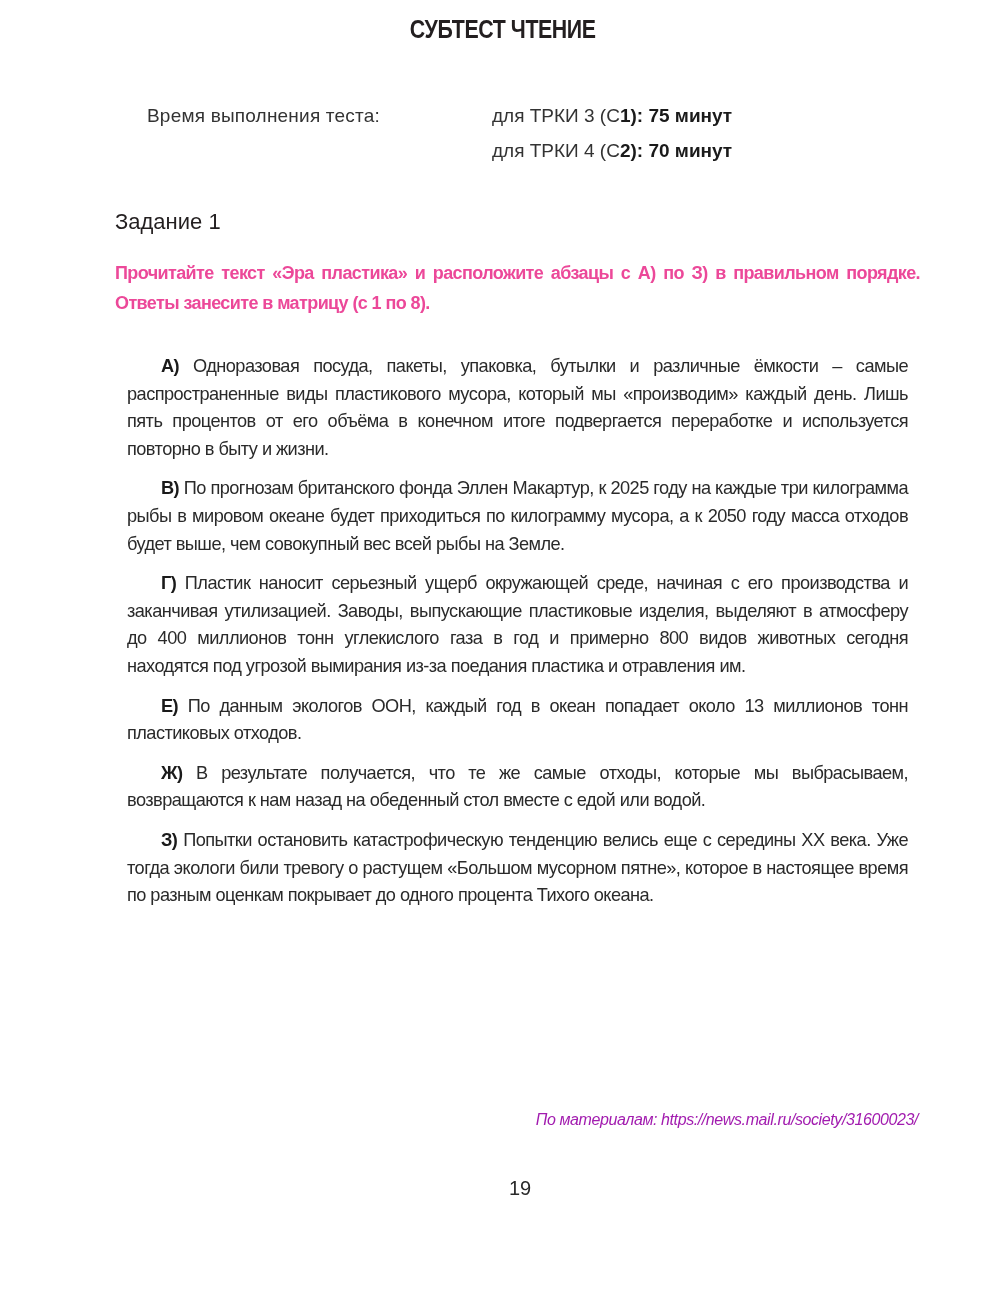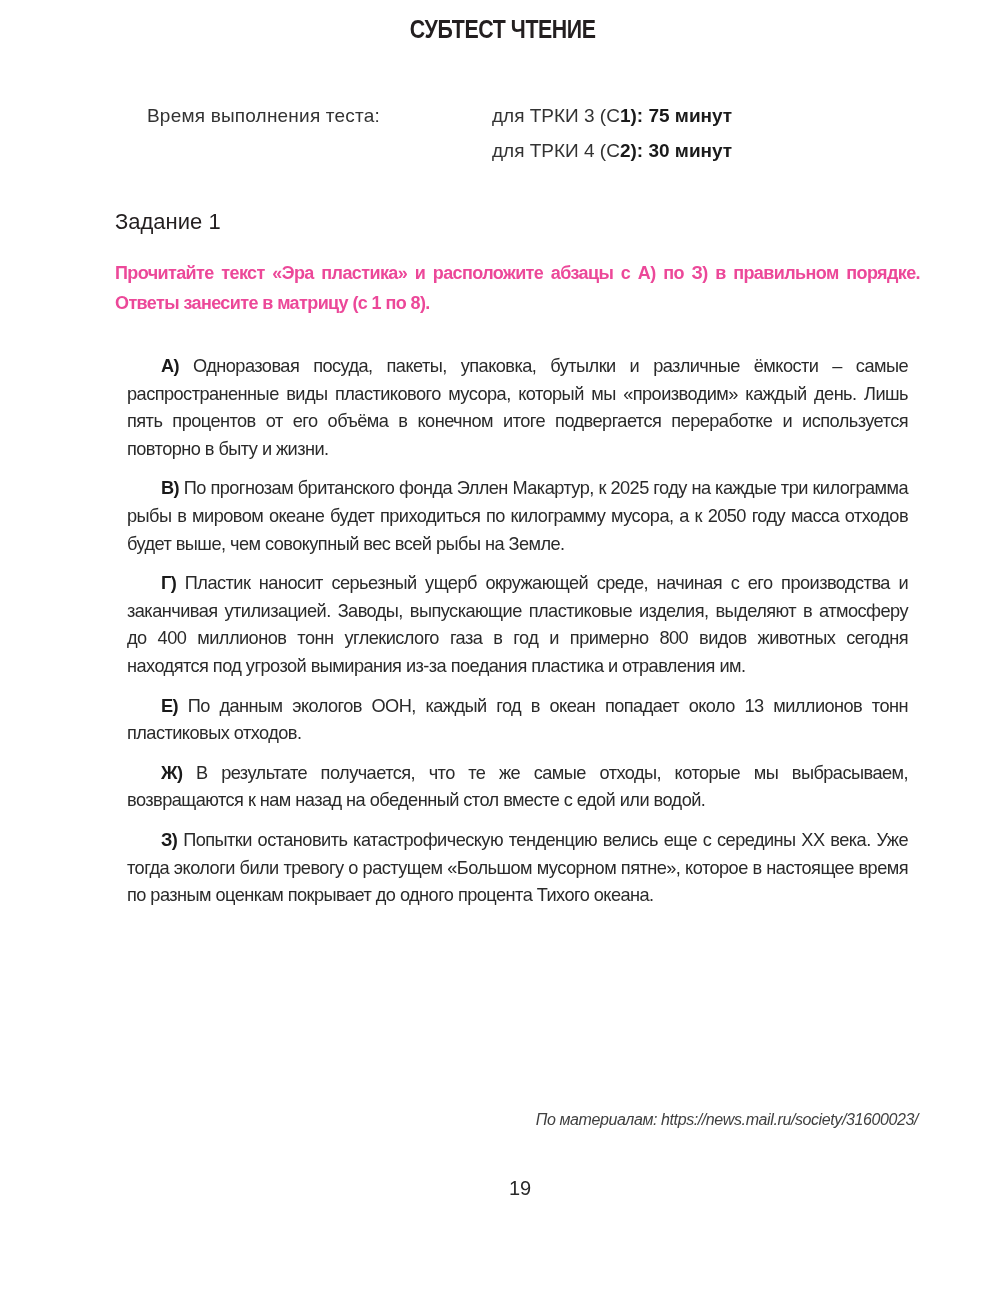--- a/index.html
+++ b/index.html
@@ -91,21 +91,21 @@
       font-weight: bold;
       color: #1a1a1a;
     }
     .source {
       position: absolute;
       top: 1111px;
       right: 82px;
       font-size: 16px;
       font-style: italic;
       letter-spacing: -0.4px;
-      color: #404040;
+      color: #a21caf;
       white-space: nowrap;
     }
     .page-number {
       position: absolute;
       top: 1177px;
       left: 0;
       width: 1000px;
       text-align: center;
       font-size: 20px;
       color: #2a2a2a;
@@ -117,21 +117,21 @@
 <body>
 
 <div class="page-header">СУБТЕСТ ЧТЕНИЕ</div>
 
 <div class="time-block">
   <span class="time-label">Время выполнения теста:</span>
   <div class="time-row r1">
     <span>для ТРКИ 3 (С</span><b>1</b><b>): </b><b>75 минут</b>
   </div>
   <div class="time-row r2">
-    <span>для ТРКИ 4 (С</span><b>2</b><b>): </b><b>30 минут</b>
+    <span>для ТРКИ 4 (С</span><b>2</b><b>): </b><b>70 минут</b>
   </div>
 </div>
 
 <div class="task-title">Задание 1</div>
 <div class="task-instruction">Прочитайте текст «Эра пластика» и расположите абзацы с А) по З) в правильном порядке. Ответы занесите в матрицу (с 1 по 8).</div>
 
 <div class="paragraphs">
   <p class="para"><span class="letter">А)</span><span> Одноразовая посуда, пакеты, упаковка, бутылки и различные ёмкости – самые распространенные виды пластикового мусора, который мы «производим» каждый день. Лишь пять процентов от его объёма в конечном итоге подвергается переработке и используется повторно в быту и жизни.</span></p>
   <p class="para"><span class="letter">В)</span><span> По прогнозам британского фонда Эллен Макартур, к 2025 году на каждые три килограмма рыбы в мировом океане будет приходиться по килограмму мусора, а к 2050 году масса отходов будет выше, чем совокупный вес всей рыбы на Земле.</span></p>
   <p class="para"><span class="letter">Г)</span><span> Пластик наносит серьезный ущерб окружающей среде, начиная с его производства и заканчивая утилизацией. Заводы, выпускающие пластиковые изделия, выделяют в атмосферу до 400 миллионов тонн углекислого газа в год и примерно 800 видов животных сегодня находятся под угрозой вымирания из-за поедания пластика и отравления им.</span></p>

